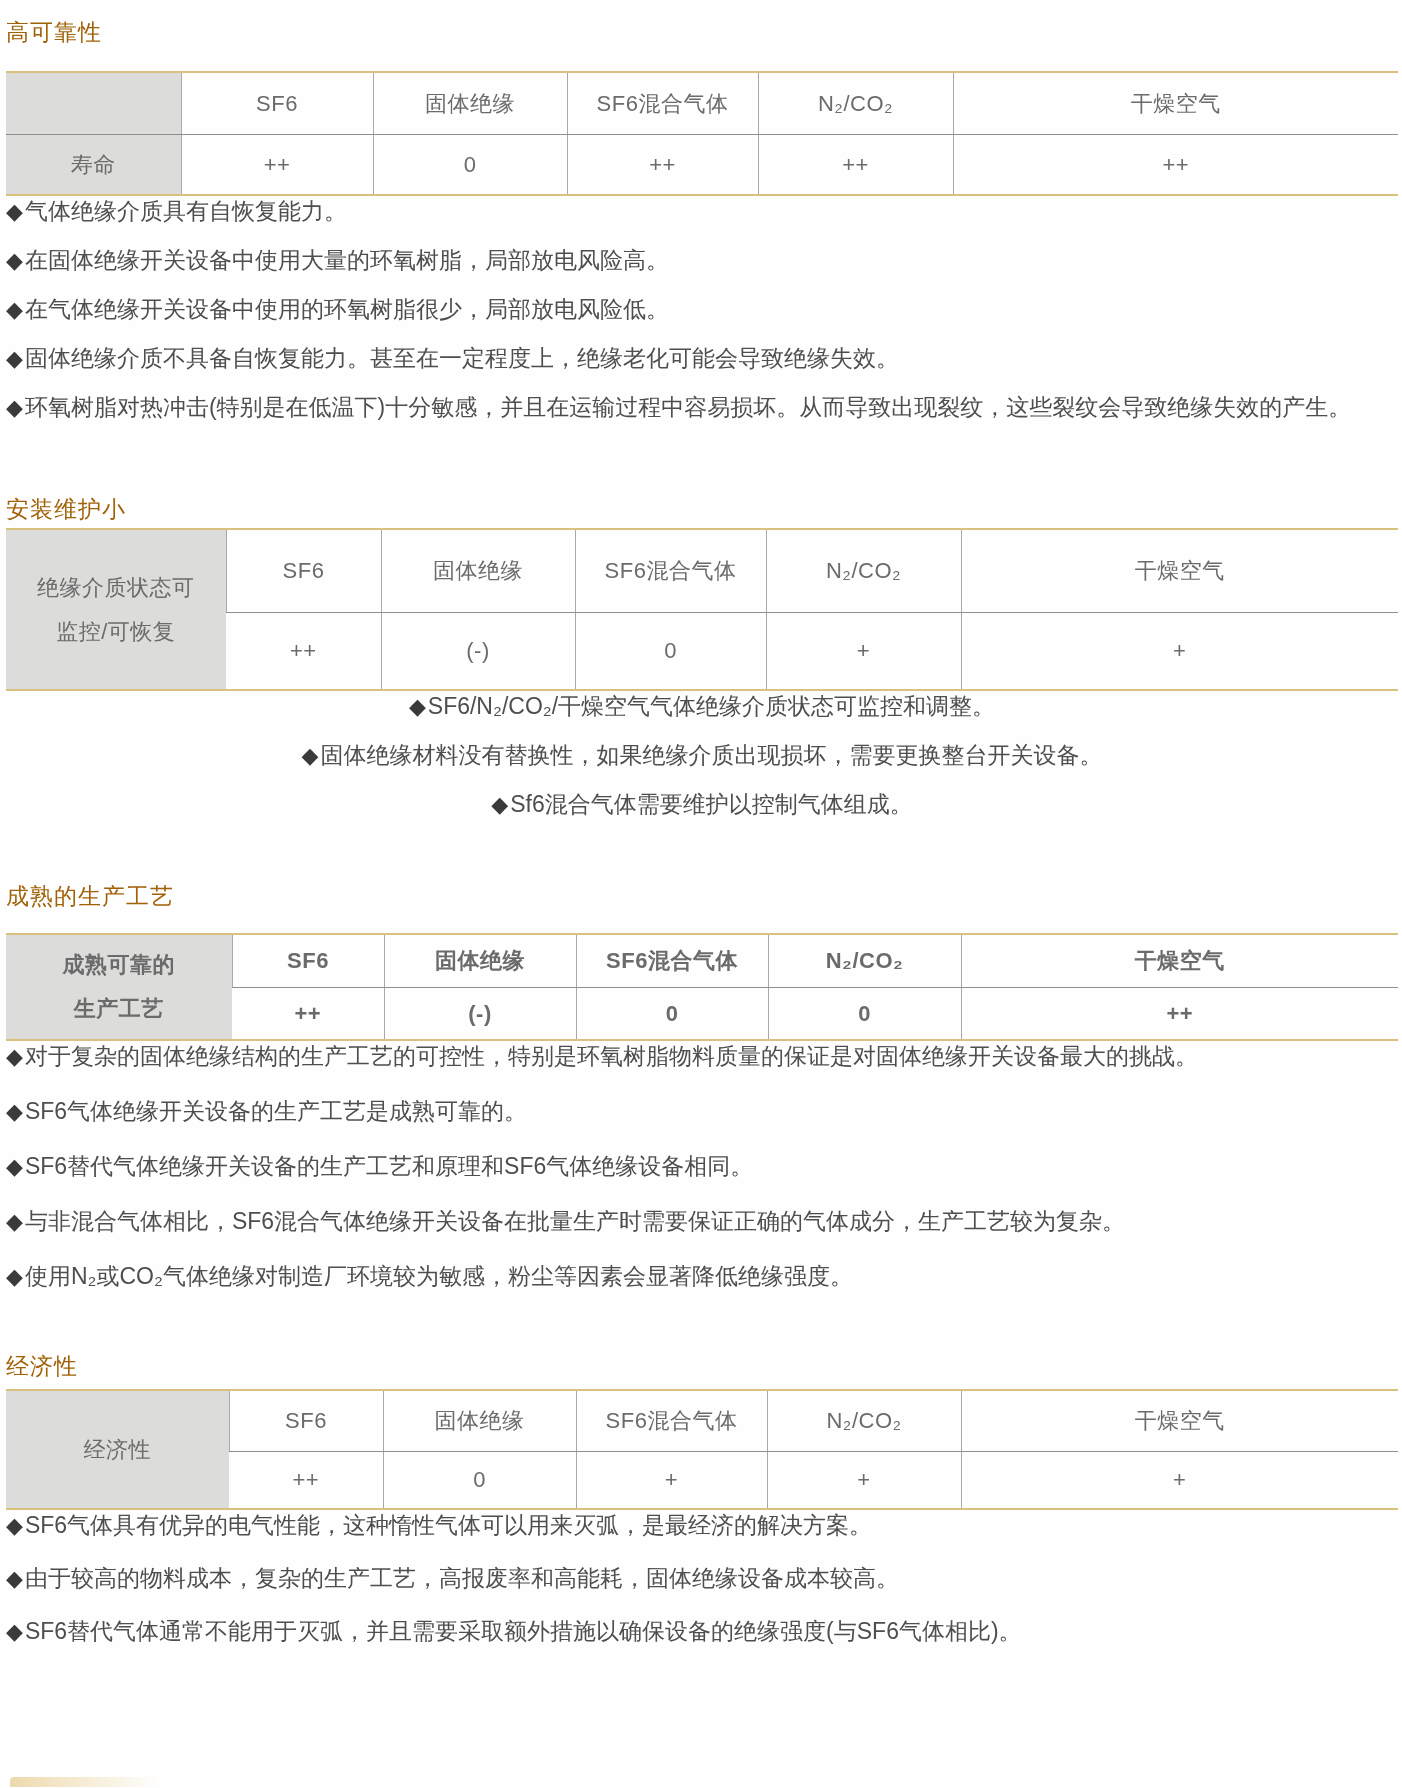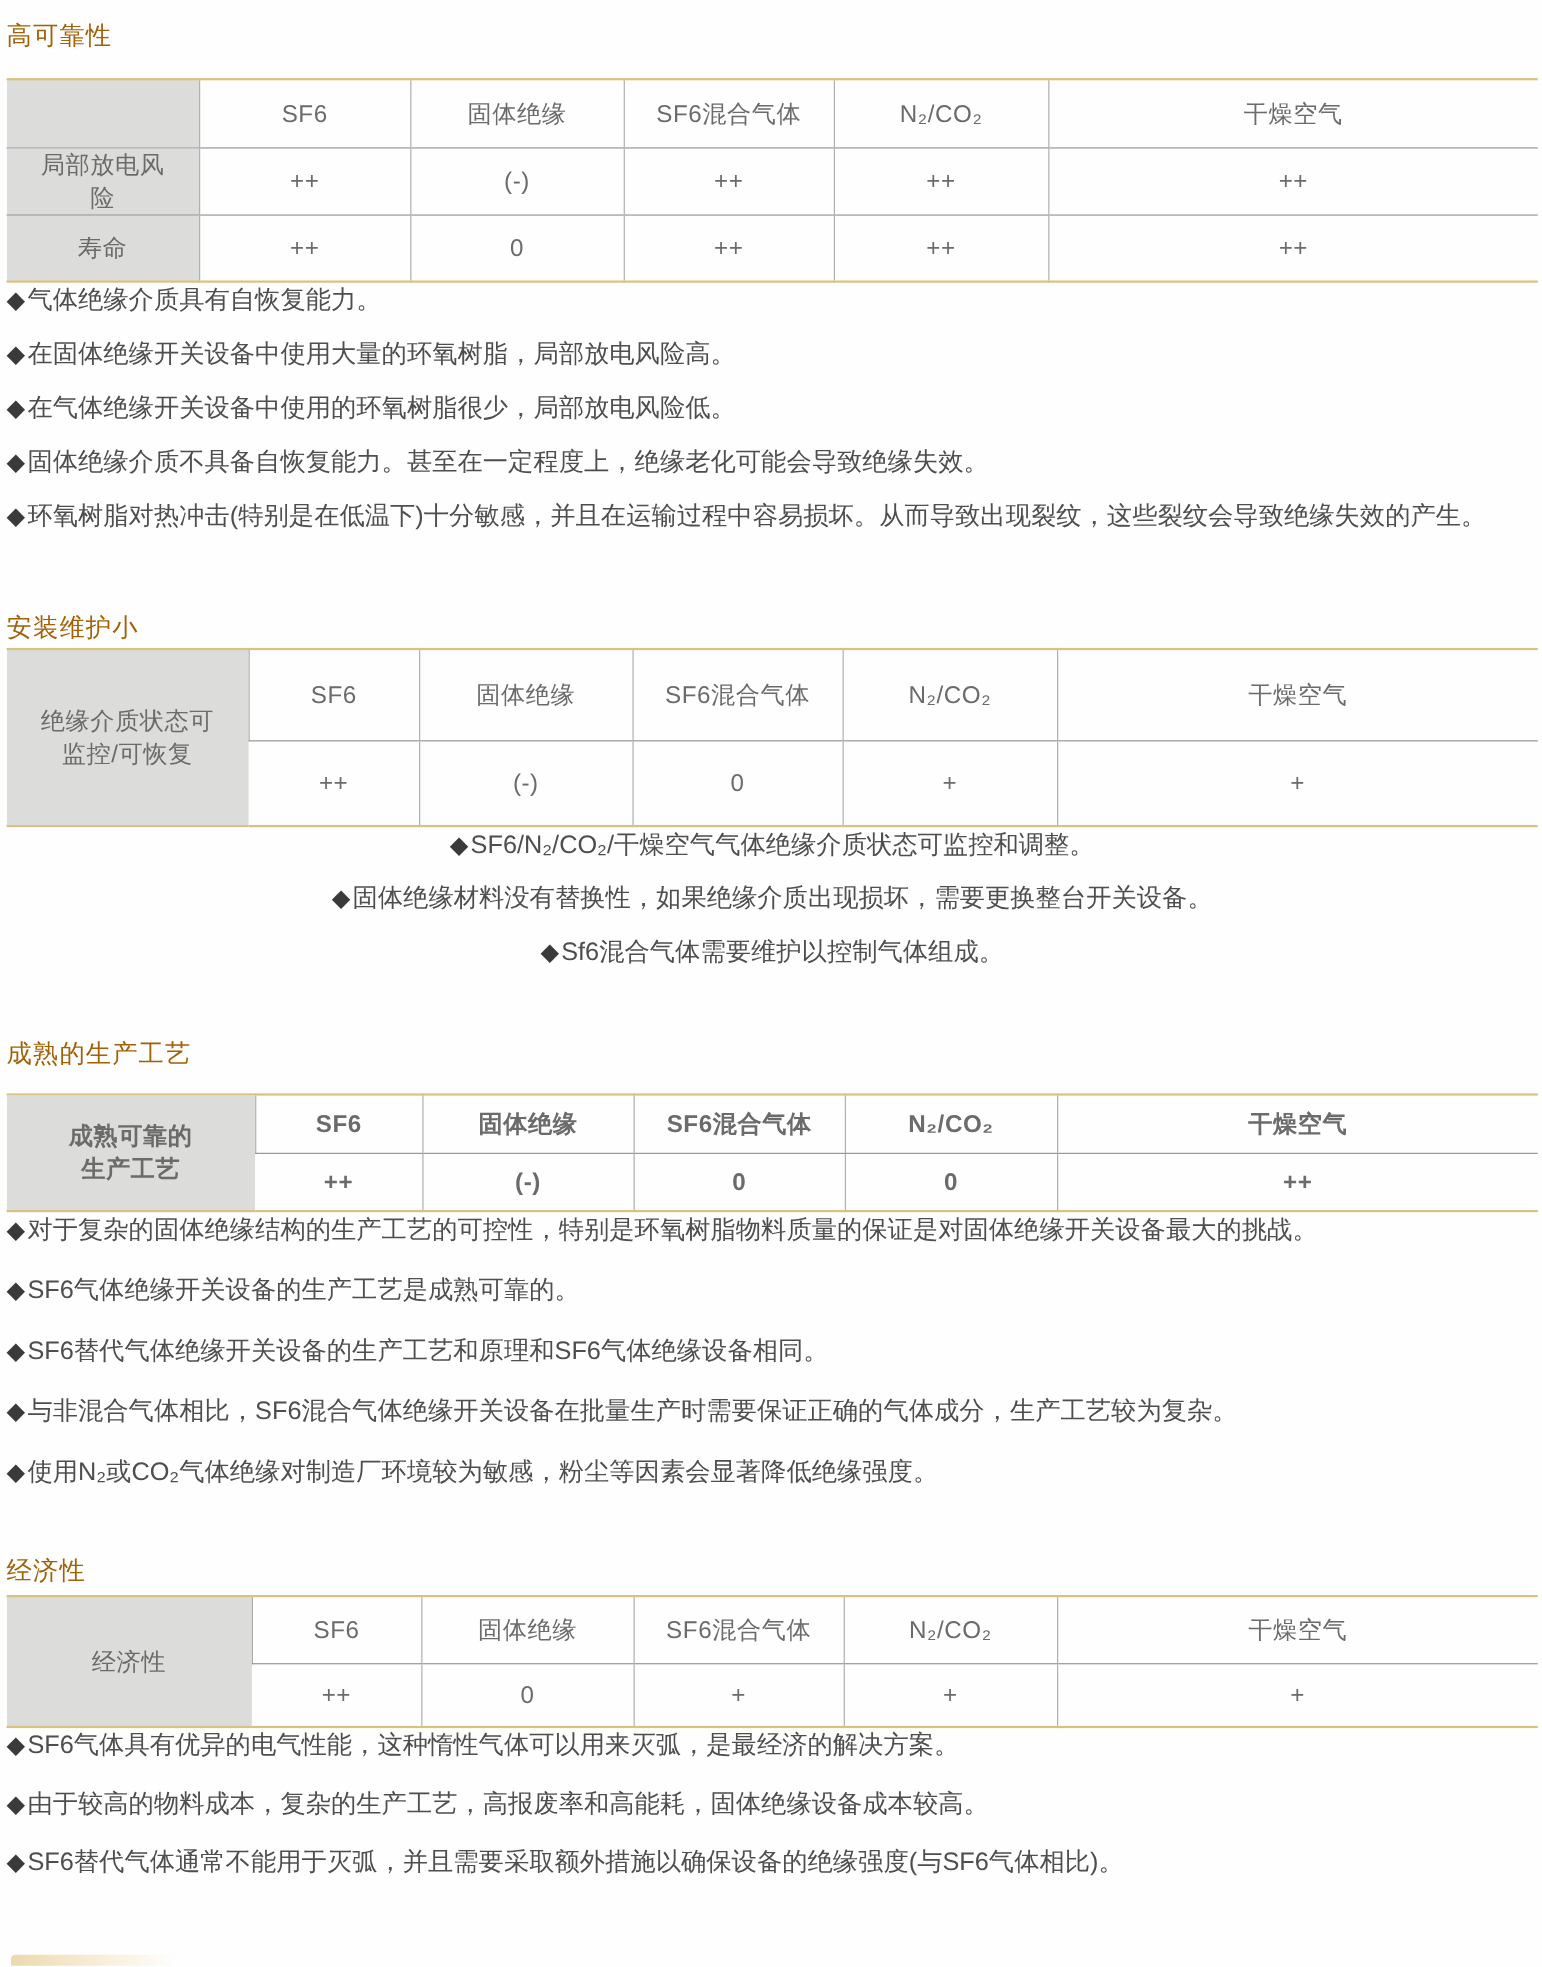--- a/index.html
+++ b/index.html
@@ -23,21 +23,21 @@
   table.cmp td{
     text-align:center;vertical-align:middle;
     font-size:22px;color:#6b6b6b;letter-spacing:0.5px;
     padding:0 22px;overflow:hidden;
   }
   table.cmp td + td{border-left:1px solid #a8a8a8;}
   table.cmp tr:not(:last-child) td{border-bottom:1px solid #8e8e8e;}
   td.rowhead{
     background:#dcdcda;color:#5f5f5f;
   }
-  td.span2{white-space:pre-line;line-height:30px;}
+  td.span2{white-space:pre-line;line-height:44px;}
   .t1{margin-top:23px;}
   .t1 td{height:59px;}
   .t1 tr:first-child td{height:61px;}
   .t2{margin-top:3px;}
   .t2 td{height:76px;}
   .t2 tr:first-child td{height:82px;}
   .t3{margin-top:21px;}
   .t3 td{height:51px;font-weight:bold;}
   .t3 tr:first-child td{height:52px;}
   .t4{margin-top:7px;}
@@ -85,28 +85,20 @@
     <tbody>
     <tr>
       <td class="rowhead"></td>
       <td>SF6</td>
       <td>固体绝缘</td>
       <td>SF6混合气体</td>
       <td>N₂/CO₂</td>
       <td>干燥空气</td>
     </tr>
     <tr class="values">
-      <td class="rowhead">局部放电风险</td>
-      <td>++</td>
-      <td>(-)</td>
-      <td>++</td>
-      <td>++</td>
-      <td>++</td>
-    </tr>
-    <tr class="values">
       <td class="rowhead">寿命</td>
       <td>++</td>
       <td>0</td>
       <td>++</td>
       <td>++</td>
       <td>++</td>
     </tr>
     </tbody>
   </table>
 

